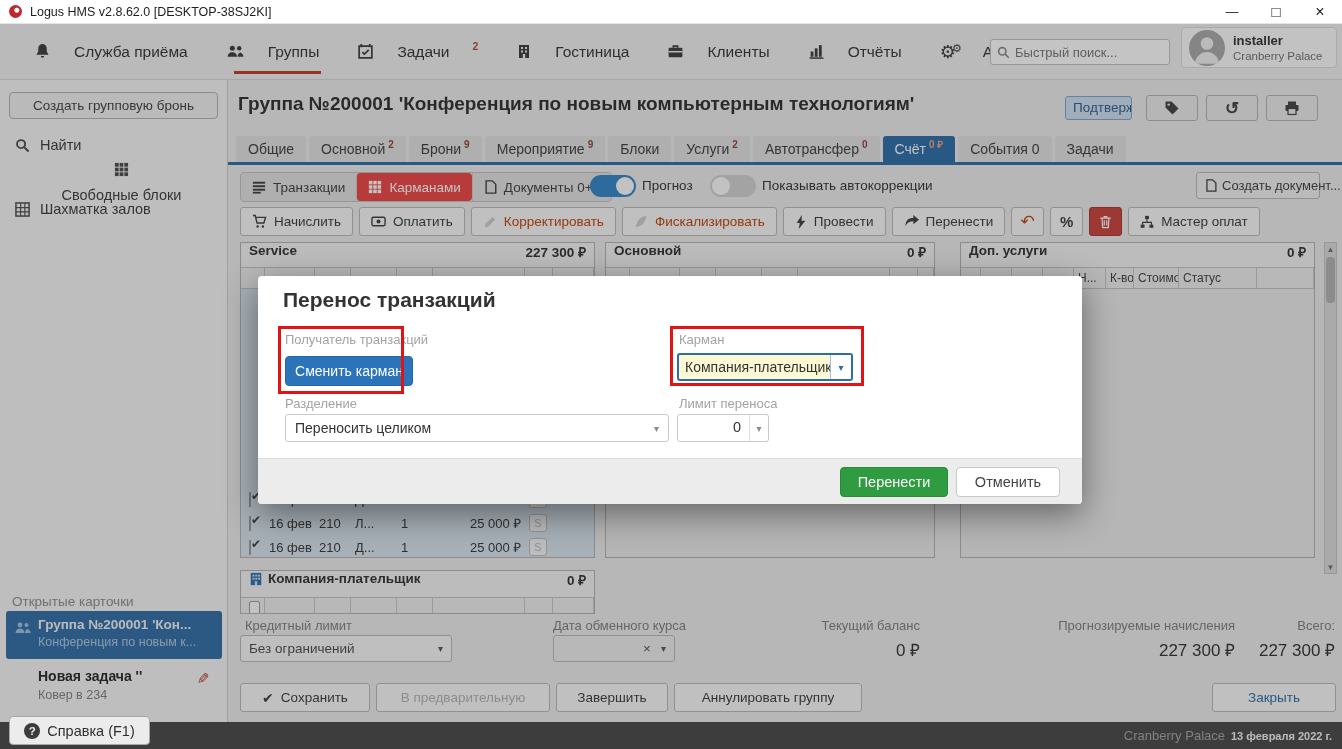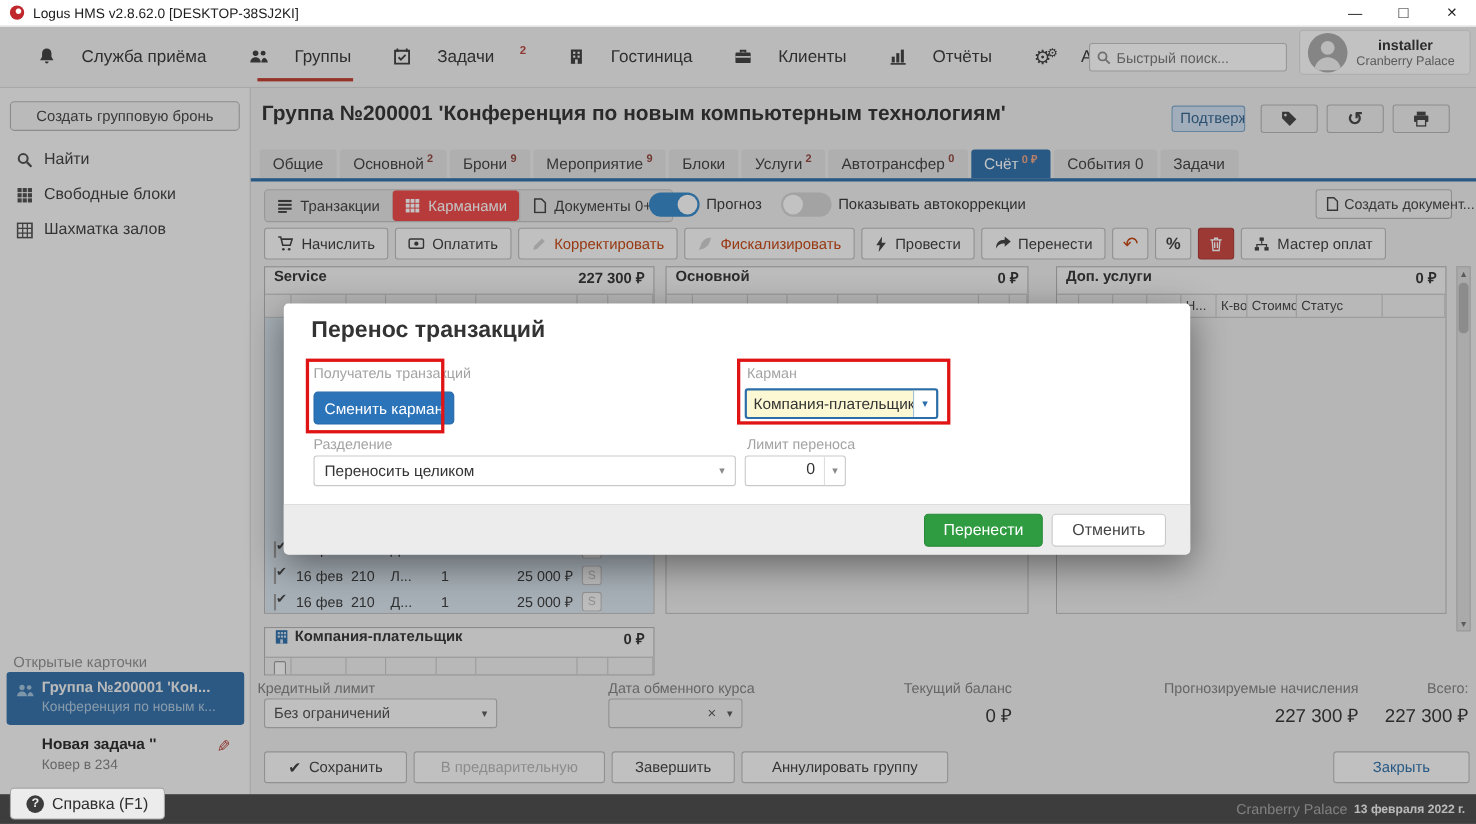--- a/index.html
+++ b/index.html
@@ -24,21 +24,21 @@
   .navitem { position:relative; display:flex; align-items:center; gap:23px; padding:0 4px;
     margin-left:30px; font-size:15.5px; color:#323232; cursor:pointer; }
   .navitem .sup { font-size:10.5px; color:#b5423a; position:relative; top:-6px; font-weight:bold; }
   .navitem.active::after { content:""; position:absolute; left:12px; right:2px; bottom:5px; height:3px; background:#c0392b; }
   .nico { color:#3a3a3a; }
   .navsearch { position:absolute; left:990px; top:15px; width:180px; height:26px; background:#fff;
     border:1px solid #c2c2c2; border-radius:3px; display:flex; align-items:center; padding:0 6px; }
   .navsearch input { border:none; outline:none; width:140px; font-size:13px; color:#444;
     font-family:"Liberation Sans",sans-serif; background:transparent; margin-left:5px; }
   .userchip { position:absolute; right:5px; top:3px; width:156px; height:41px; background:#fdfdfd;
-    border:1px solid #ddd; border-radius:4px; display:flex; align-items:center; padding:0 7px; gap:8px;text-align:center; }
+    border:1px solid #ddd; border-radius:4px; display:flex; align-items:center; padding:0 7px; gap:8px; }
   .avatar { width:36px; height:36px; border-radius:50%; background:#a9a9a9; overflow:hidden; flex:none; }
   .uname { font-size:13px; font-weight:bold; color:#2f2f2f; }
   .uprop { font-size:11.5px; color:#6f6f6f; margin-top:2px; }
 
   
   .sidebar { position:absolute; left:0; top:80px; width:228px; height:642px; background:#f7f7f7;
     border-right:1px solid #cfcfcf; }
   .createbtn { position:absolute; left:9px; top:12px; width:209px; height:27px; background:#f2f2f2;
     border:1px solid #b3b3b3; border-radius:4px; font-size:13.5px; color:#3f3f3f;
     display:flex; align-items:center; justify-content:center; }
@@ -293,21 +293,21 @@
     <div class="createbtn">Создать групповую бронь</div>
     <div class="sideitem" style="top:50px;">
       <span>
           <svg width="15" height="15" viewBox="0 0 16 16">
             <circle cx="6.5" cy="6.5" r="4.3" fill="none" stroke="#4a4a4a" stroke-width="2"></circle>
             <line x1="10" y1="10" x2="14.5" y2="14.5" stroke="#4a4a4a" stroke-width="2.2"></line>
           </svg>
         </span>
       <span>Найти</span>
     </div>
-    <div class="sideitem" style="top:82px;">
+    <div class="sideitem" style="top:82px;flex-direction:column;">
       <span>
           <svg width="15" height="15" viewBox="0 0 16 16" fill="#4a4a4a">
             <g>
               <rect x="1" y="1" width="4" height="4"></rect>
               <rect x="6" y="1" width="4" height="4"></rect>
               <rect x="11" y="1" width="4" height="4"></rect>
               <rect x="1" y="6" width="4" height="4"></rect>
               <rect x="6" y="6" width="4" height="4"></rect>
               <rect x="11" y="6" width="4" height="4"></rect>
               <rect x="1" y="11" width="4" height="4"></rect>
@@ -673,21 +673,21 @@
         <div></div>
           <div></div>
           <div></div>
           <div></div>
           <div></div>
           <div></div>
           <div></div>
       </div>
     </div>
 
-    <div class="lbl abs" style="left:6px; top:538px;">Кредитный лимит</div>
+    <div class="lbl abs" style="left:17px; top:538px;">Кредитный лимит</div>
     <div class="dd abs" style="left:12px; top:555px; width:212px; height:27px;">
       <span>Без ограничений</span>
         <span class="caret">▾</span>
     </div>
     <div class="lbl abs" style="left:325px; top:538px;">Дата обменного курса</div>
     <div class="dd abs" style="left:325px; top:555px; width:122px; height:27px; background:#efefef;">
       <span style="margin-left:auto; color:#555;">×</span>
       <span class="caret" style="margin-left:10px;">▾</span>
     </div>
     <div class="lbl abs" style="left:562px; top:538px; width:130px; text-align:right;">Текущий баланс</div>

